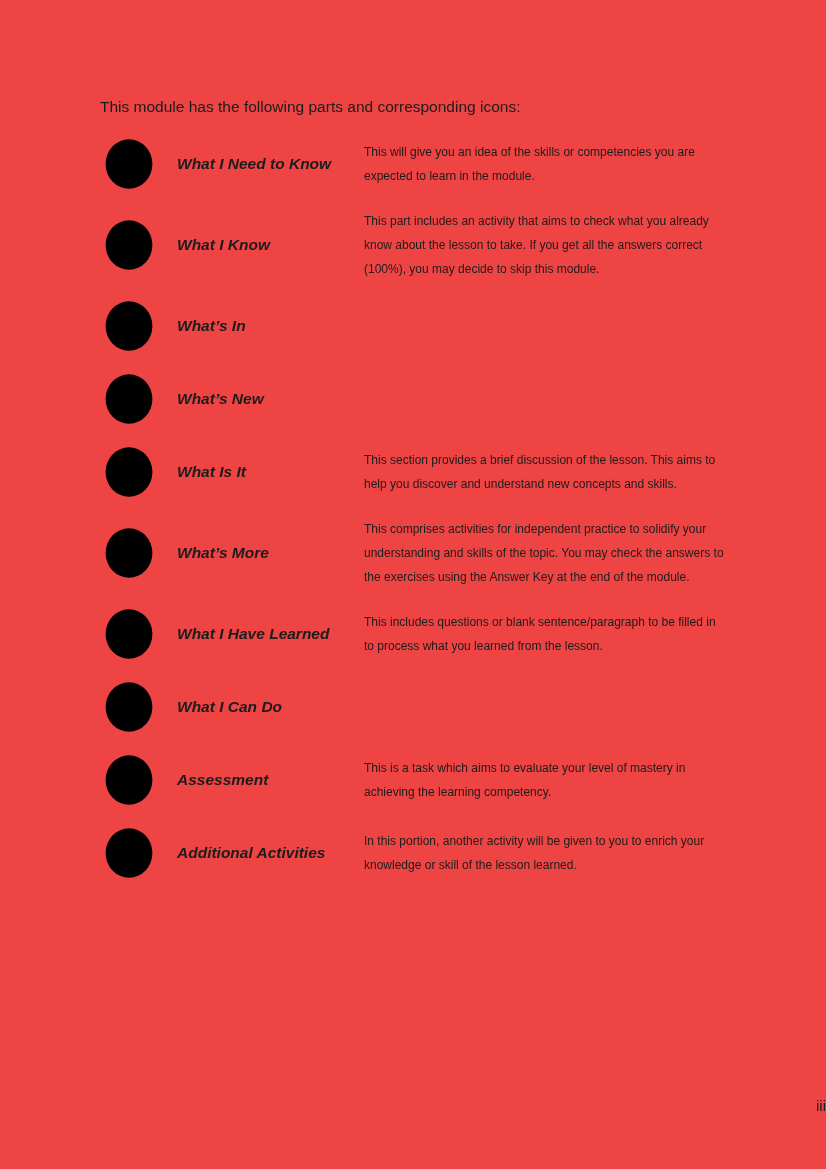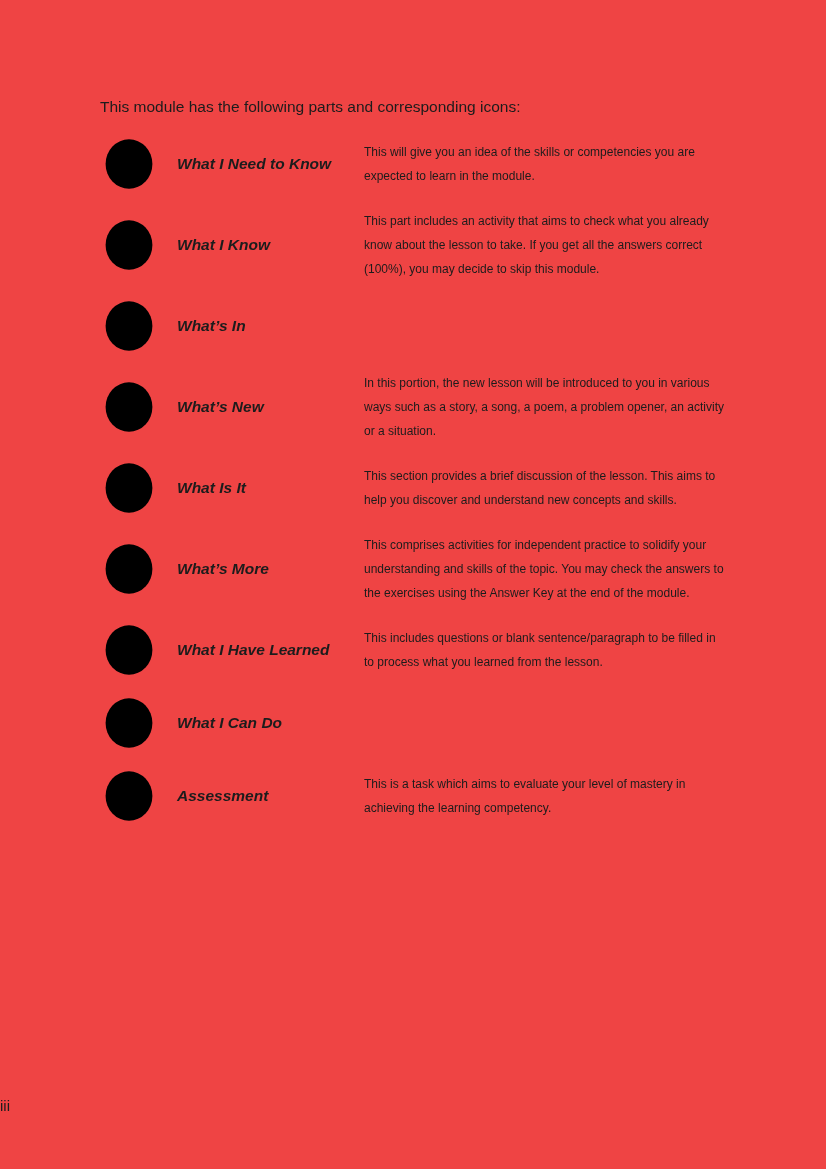--- a/index.html
+++ b/index.html
@@ -55,21 +55,21 @@
   .desc {
     flex: 0 0 362px;
     font-size: 12px;
     line-height: 24px;
   }
   .footer {
     position: absolute;
     left: 0;
     right: 0;
     top: 1097px;
-    text-align: left;
+    text-align: right;
     font-size: 15px;
   }
 </style>
 </head>
 <body>
 
 <svg width="0" height="0" style="position:absolute" aria-hidden="true">
   <defs>
     <symbol id="hand-click-icon" viewBox="0 0 60 60">
       <ellipse class="ring" cx="30" cy="30" rx="26" ry="27.5"></ellipse>
@@ -182,21 +182,20 @@
     <span class="label">What’s In</span>
   </div>
 
   <div class="row">
     <span class="icon-wrap">
       <svg class="icon-svg">
             <use href="#hand-plant-icon" xlink:href="#hand-plant-icon"></use>
           </svg>
     </span>
     <span class="label">What’s New</span>
-    <span class="desc">In this portion, the new lesson will be introduced to you in various ways such as a story, a song, a poem, a problem opener, an activity or a situation.</span>
   </div>
 
   <div class="row">
     <span class="icon-wrap">
       <svg class="icon-svg">
             <use href="#magnifier-hand-icon" xlink:href="#magnifier-hand-icon"></use>
           </svg>
     </span>
     <span class="label">What Is It</span>
     <span class="desc">This section provides a brief discussion of the lesson. This aims to help you discover and understand new concepts and skills.</span>
@@ -234,16 +233,25 @@
   <div class="row">
     <span class="icon-wrap">
       <svg class="icon-svg">
             <use href="#pen-hand-icon" xlink:href="#pen-hand-icon"></use>
           </svg>
     </span>
     <span class="label">Assessment</span>
     <span class="desc">This is a task which aims to evaluate your level of mastery in achieving the learning competency.</span>
   </div>
 
+  <div class="row">
+    <span class="icon-wrap">
+      <svg class="icon-svg">
+            <use href="#gears-hand-icon" xlink:href="#gears-hand-icon"></use>
+          </svg>
+    </span>
+    <span class="label">Additional Activities</span>
+    <span class="desc">In this portion, another activity will be given to you to enrich your knowledge or skill of the lesson learned.</span>
+  </div>
 </div>
 
   <div class="footer">iii</div>
 </div>
 
 </body></html>

